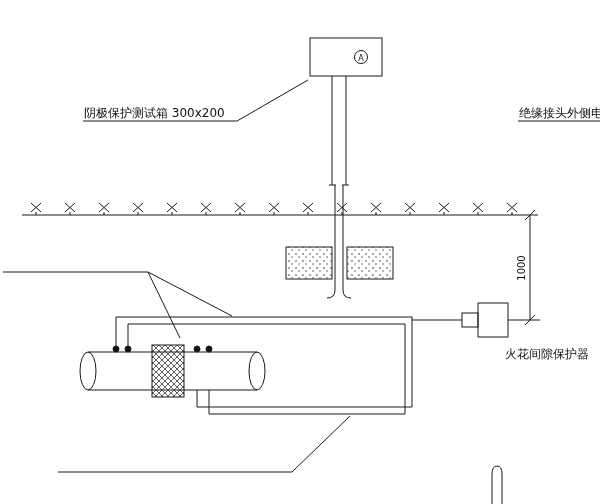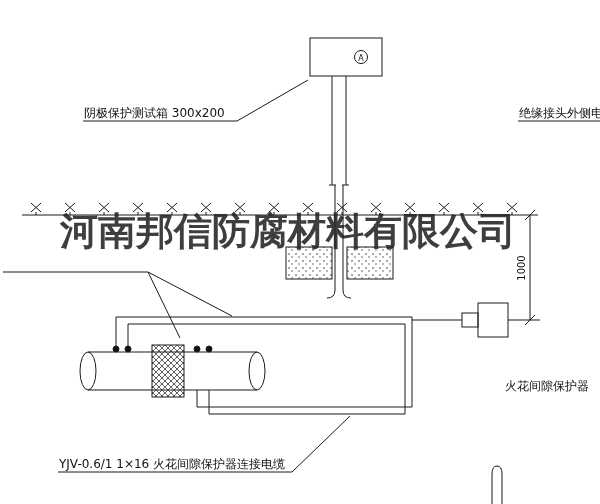--- a/index.html
+++ b/index.html
@@ -140,20 +140,18 @@
     <g>
       <path d="M492,504 L492,474 Q492,466 497,466 Q502,466 502,474 L502,504"></path>
     </g>
   </svg>
 
   <div class="lbl" style="left:84px;top:107px;">阴极保护测试箱 300x200</div>
 
   <div class="lbl" style="left:519px;top:107px;">绝缘接头外侧电缆</div>
 
 
-  <div class="lbl" style="left:59px;top:458px;">YJV-0.6/1 1×16  火花间隙保护器连接电缆</div>
 
-  <div class="lbl" style="left:505px;top:380px;">火花间隙保护器</div>
+  <div class="lbl" style="left:505px;top:348px;">火花间隙保护器</div>
 
   <div class="dim">1000</div>
 
-  <div class="watermark">河南邦信防腐材料有限公司</div>
 </div>
 
 </body></html>

